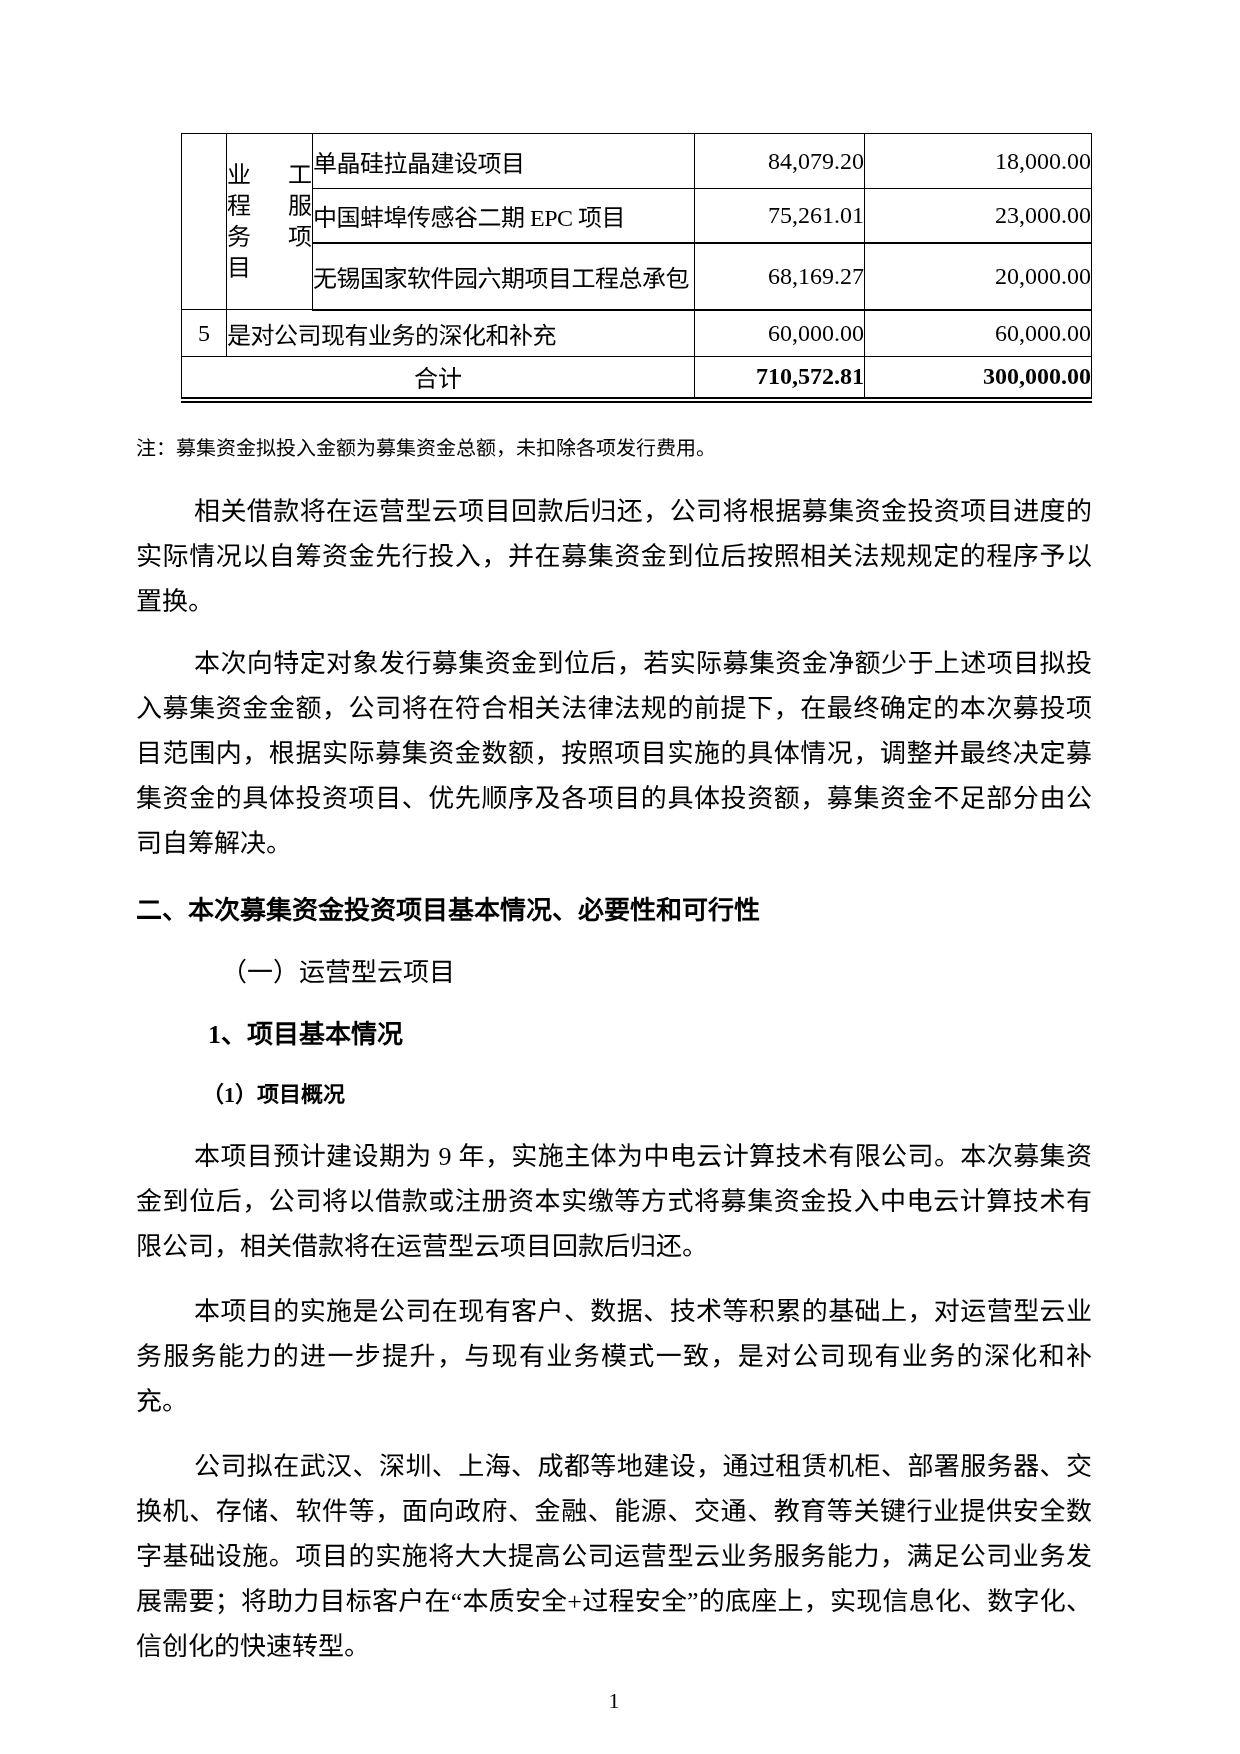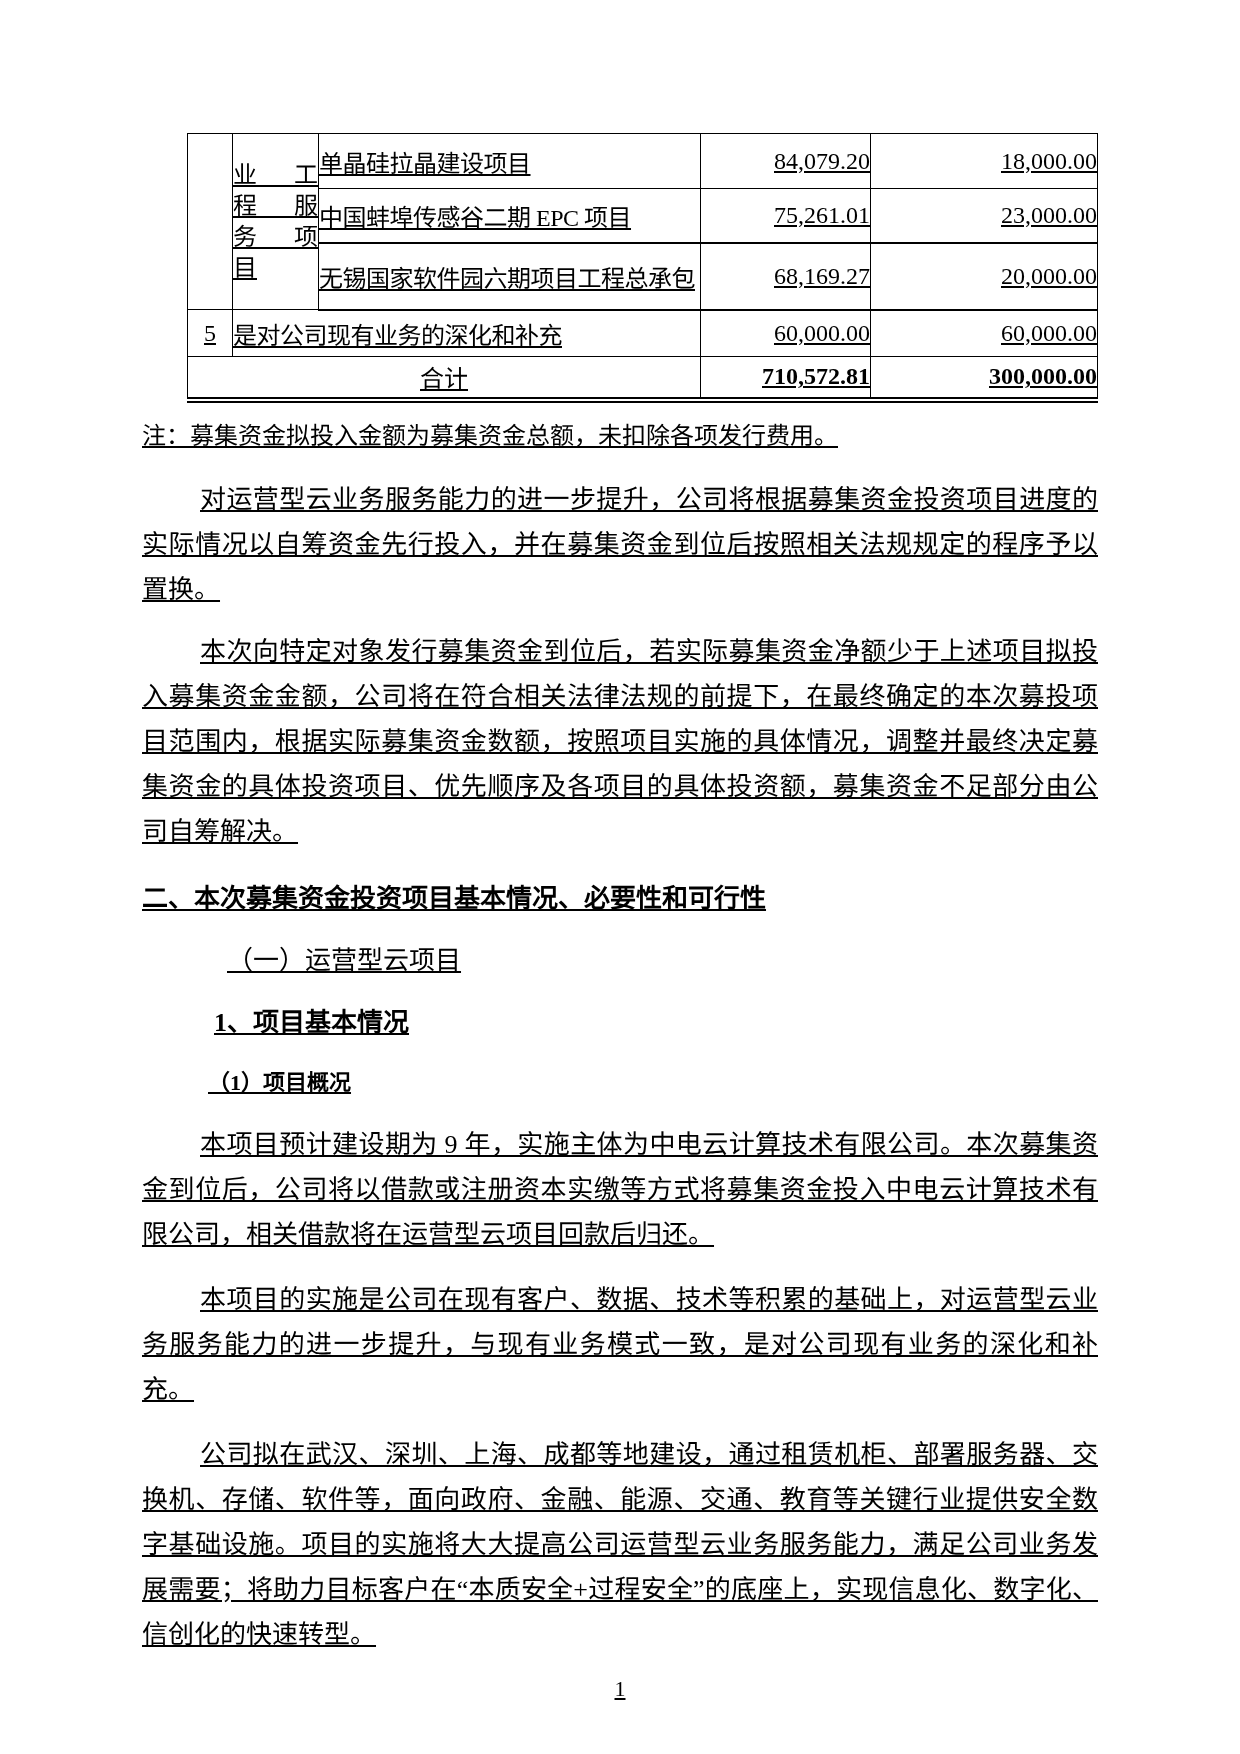--- a/index.html
+++ b/index.html
@@ -6,23 +6,22 @@
   .doc-page{
     position:relative;
     width:1240px;height:1754px;
     background:#ffffff;
     overflow:hidden;
     font-family:"Liberation Serif","DejaVu Serif",serif;
     color:#000;
   }
   .content{
     position:absolute;
-    left:142px;top:0;
+    left:136px;top:0;
     width:956px;
-    text-decoration:underline;
   }
   
   table.fund-table{
     border-collapse:collapse;
     table-layout:fixed;
     margin-left:45px;
     margin-top:133px;
     width:910px;
     font-size:24px;
   }
@@ -48,22 +47,22 @@
   }
   td.cell-num{
     text-align:right;
   }
   td.num-1{padding-right:28px;}
   td.num-2{padding-right:36px;}
   td.cell-total-label{text-align:center;}
   .bold{font-weight:bold;}
   
   .note-line{
-    margin-top:12px;
-    font-size:24px;
+    margin-top:24px;
+    font-size:20px;
     line-height:42px;
   }
   p.body-par{
     margin:17px 0;
     font-size:26px;
     line-height:45px;
     text-align:justify;
     text-indent:58px;
   }
   p.par-first{margin-top:20px;}
@@ -148,21 +147,21 @@
         <tr class="row-total" style="height:43px">
           <td class="cell-total-label" colspan="3">合计</td>
           <td class="cell-num num-1 bold">710,572.81</td>
           <td class="cell-num num-2 bold">300,000.00</td>
         </tr>
       </tbody>
     </table>
 
     <div class="note-line">注：募集资金拟投入金额为募集资金总额，未扣除各项发行费用。</div>
 
-    <p class="body-par par-first">对运营型云业务服务能力的进一步提升，公司将根据募集资金投资项目进度的实际情况以自筹资金先行投入，并在募集资金到位后按照相关法规规定的程序予以置换。</p>
+    <p class="body-par par-first">相关借款将在运营型云项目回款后归还，公司将根据募集资金投资项目进度的实际情况以自筹资金先行投入，并在募集资金到位后按照相关法规规定的程序予以置换。</p>
 
     <p class="body-par">本次向特定对象发行募集资金到位后，若实际募集资金净额少于上述项目拟投入募集资金金额，公司将在符合相关法律法规的前提下，在最终确定的本次募投项目范围内，根据实际募集资金数额，按照项目实施的具体情况，调整并最终决定募集资金的具体投资项目、优先顺序及各项目的具体投资额，募集资金不足部分由公司自筹解决。</p>
 
     <div class="heading-1">二、本次募集资金投资项目基本情况、必要性和可行性</div>
 
     <div class="heading-2">（一）运营型云项目</div>
 
     <div class="heading-3">1、项目基本情况</div>
 
     <div class="heading-4">（1）项目概况</div>

